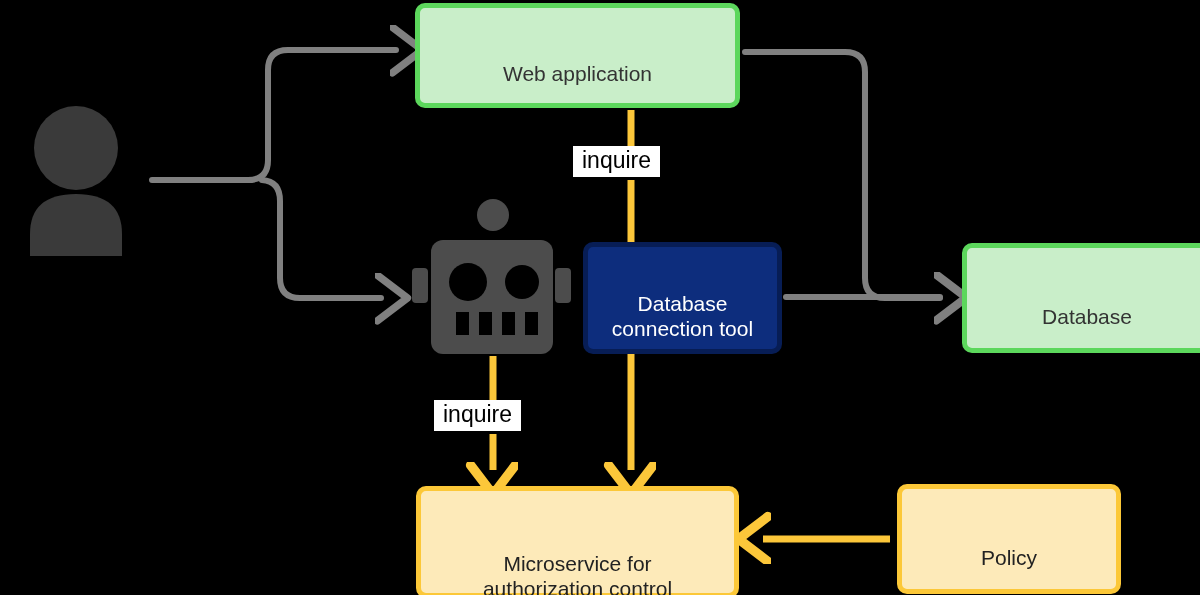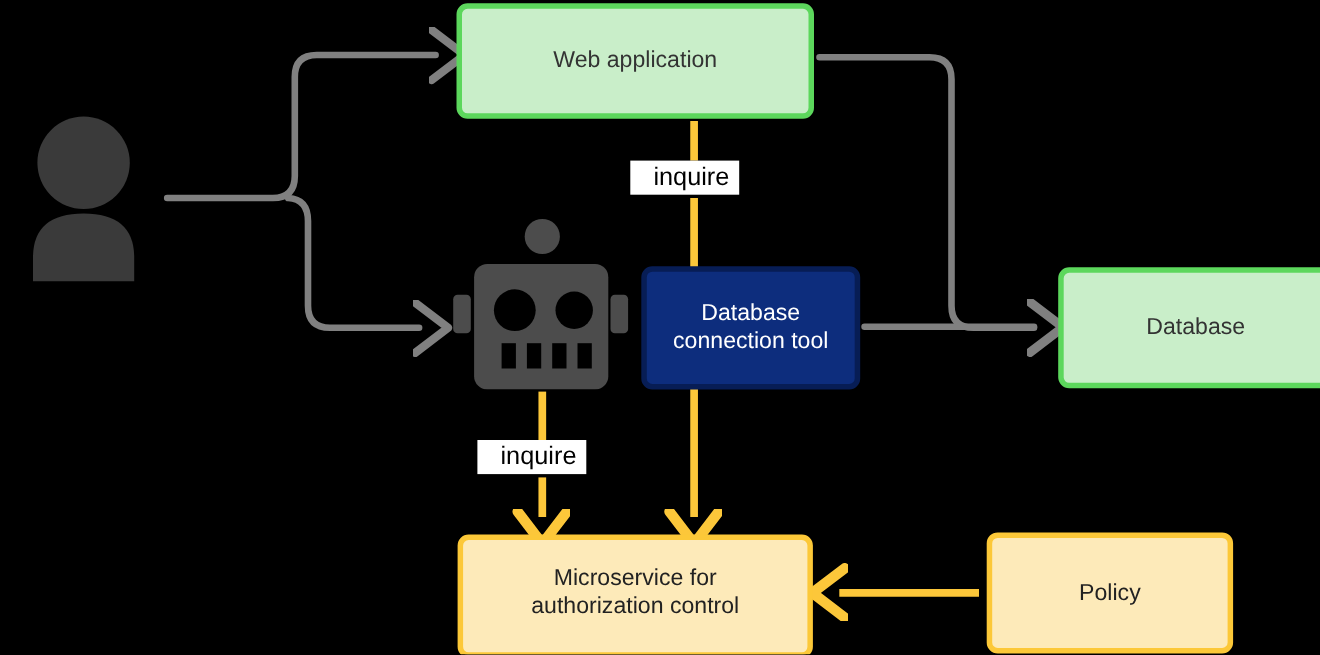--- a/index.html
+++ b/index.html
@@ -61,28 +61,28 @@
     left: 962px; top: 243px; width: 250px; height: 110px;
   }
   #node-microservice {
     left: 416px; top: 486px; width: 323px; height: 112px;
     align-items: flex-start;
     padding-top: 23px;
   }
   #node-policy {
     left: 897px; top: 484px; width: 224px; height: 110px;
   }
-  .node-label { display: block; white-space: pre-line; }
+  .node-label { display: block; white-space: pre-line; margin-top: 38px; }
 
   .edge-label {
     position: absolute;
     background: #ffffff;
     color: #000000;
     font-size: 23px;
-    padding: 2px 9px 4px 21px;
+    padding: 2px 9px 4px 9px;
     line-height: 1.1;
     white-space: nowrap;
   }
   #label-inquire-web { left: 573px; top: 146px; }
   #label-inquire-bot { left: 434px; top: 400px; }
 
   .icon-person { position: absolute; left: 22px; top: 104px; width: 108px; height: 152px; }
   .icon-robot  { position: absolute; left: 411px; top: 198px; width: 174px; height: 156px; }
 </style>
 </head>

